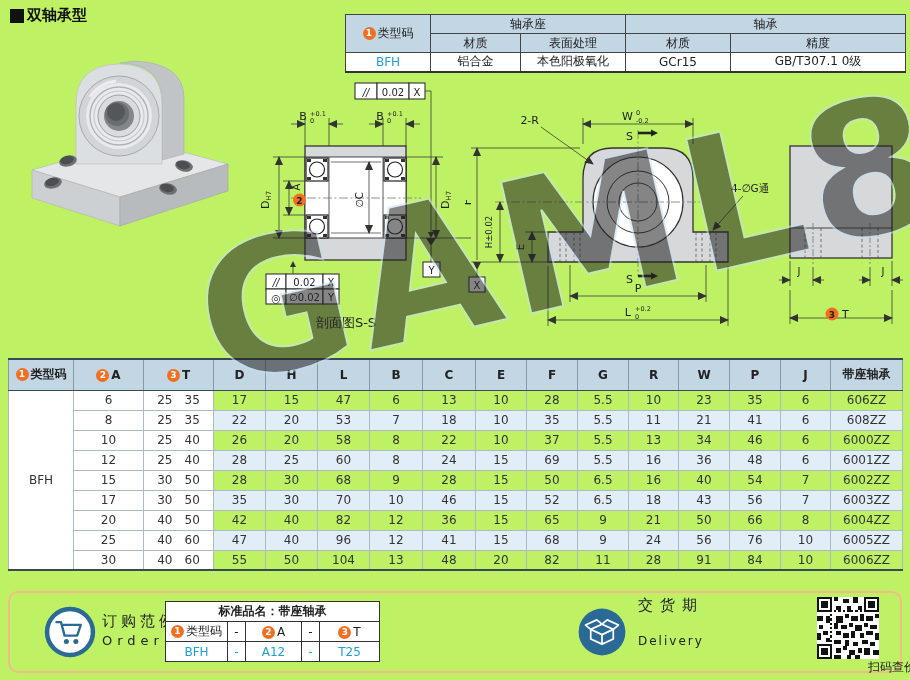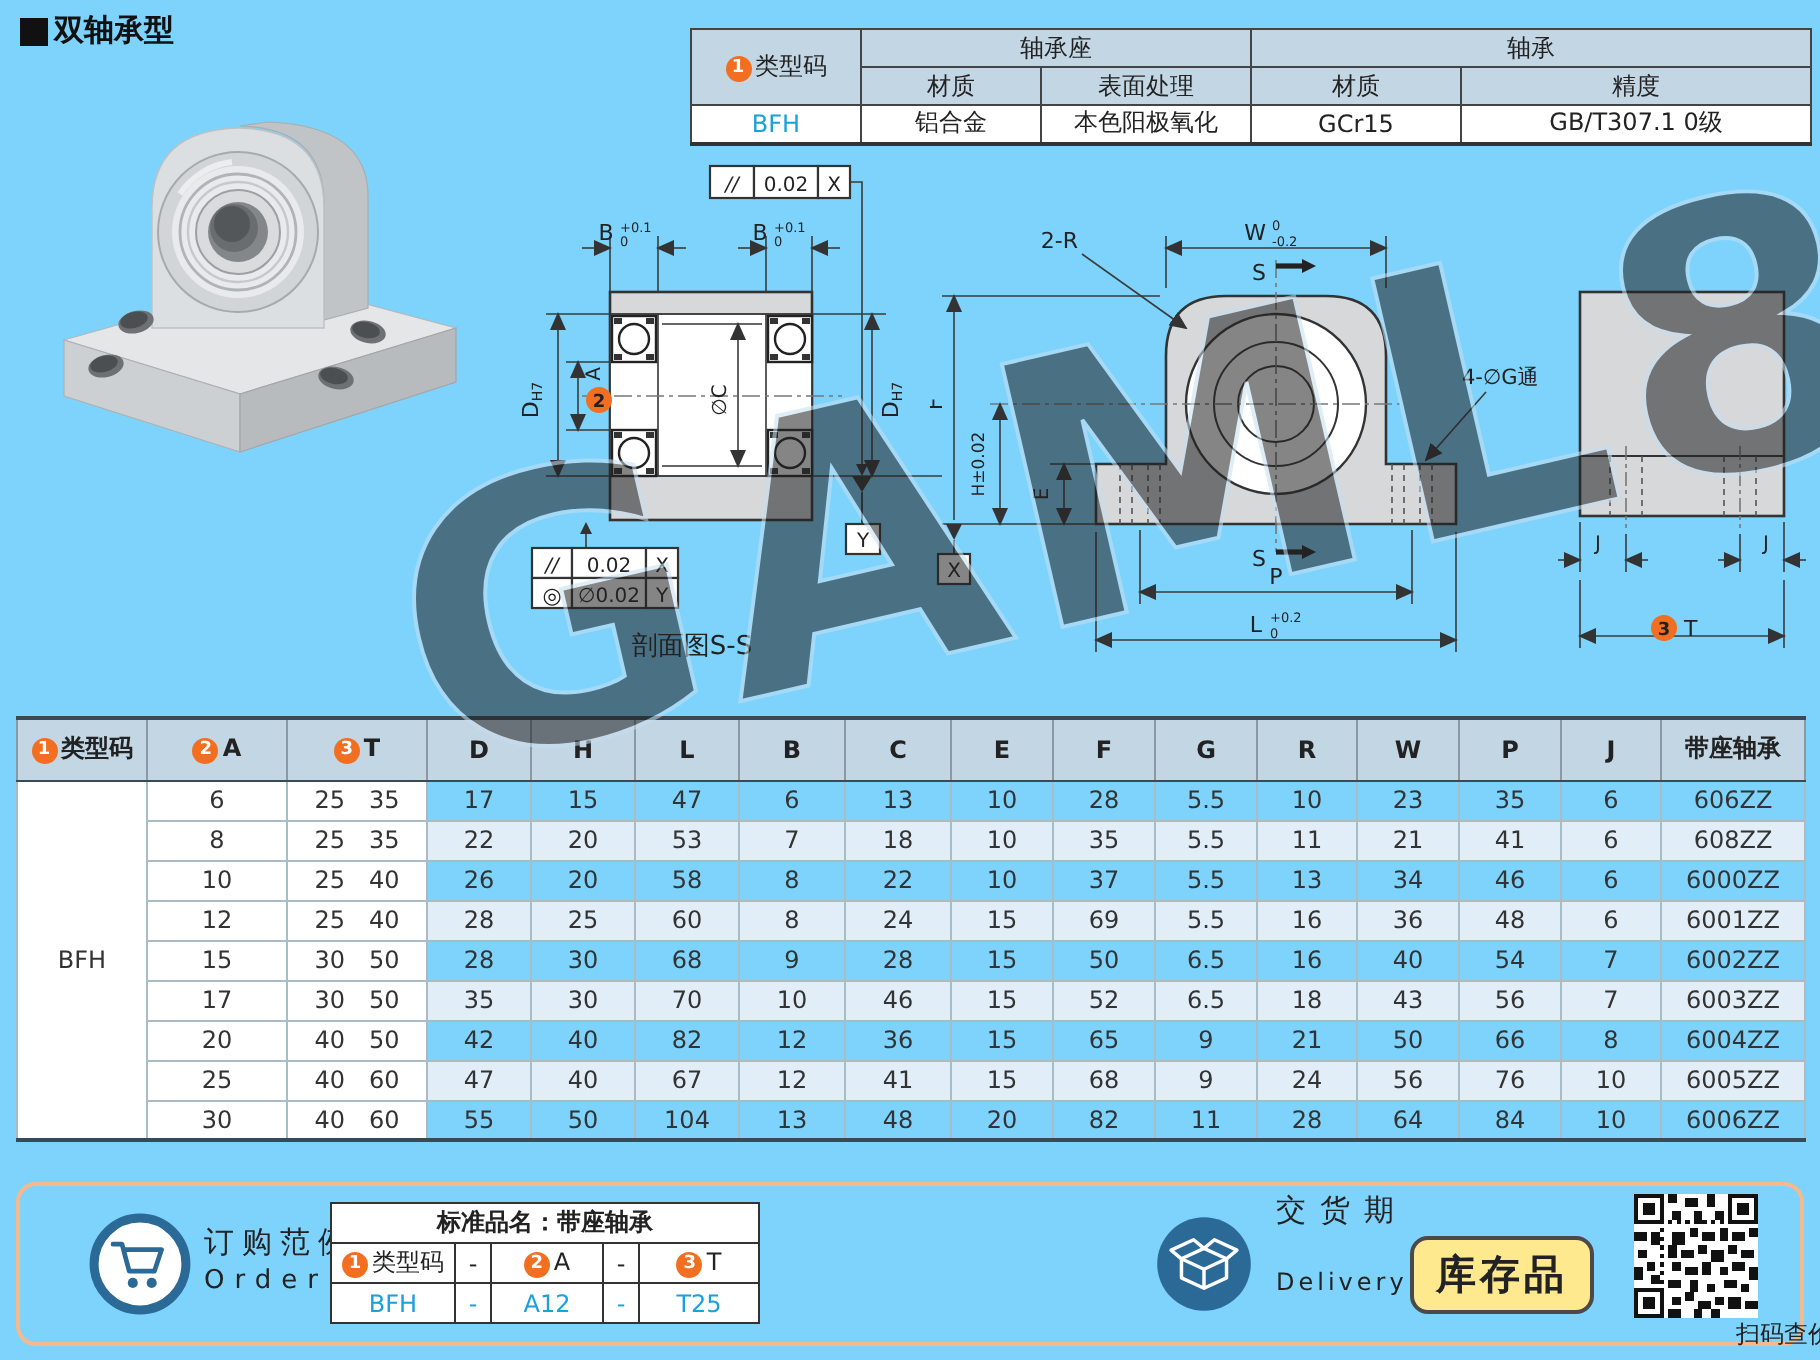--- a/index.html
+++ b/index.html
@@ -1,17 +1,17 @@
 <!DOCTYPE html>
 <html><head>
 <meta charset="utf-8">
 <style>
   * { margin:0; padding:0; box-sizing:border-box; }
   body { background:#fff; }
-  #page { position:relative; width:910px; height:680px; background:#7dd3fc; overflow:hidden;
+  #page { position:relative; width:910px; height:680px; background:#bef264; overflow:hidden;
           font-family:"DejaVu Sans","Liberation Sans",sans-serif; color:#222; }
   .abs { position:absolute; }
 
   
   .title { left:10px; top:6px; display:flex; align-items:center; }
   .title .sq { width:14px; height:14px; background:#111; margin-right:3px; }
   .title .tx { font-size:15px; font-weight:bold; color:#111; }
 
   
   .circ { display:inline-block; width:13px; height:13px; border-radius:50%; background:#f26e21;
@@ -517,21 +517,21 @@
           <td>50</td>
           <td>66</td>
           <td>8</td>
           <td>6004ZZ</td>
     </tr>
     <tr class="alt">
       <td class="blue sel">25</td>
       <td class="blue sel"><span>40</span><span>60</span></td>
       <td>47</td>
           <td>40</td>
-          <td>67</td>
+          <td>96</td>
           <td>12</td>
           <td>41</td>
           <td>15</td>
           <td>68</td>
           <td>9</td>
           <td>24</td>
           <td>56</td>
           <td>76</td>
           <td>10</td>
           <td>6005ZZ</td>
@@ -541,21 +541,21 @@
       <td class="blue sel"><span>40</span><span>60</span></td>
       <td>55</td>
           <td>50</td>
           <td>104</td>
           <td>13</td>
           <td>48</td>
           <td>20</td>
           <td>82</td>
           <td>11</td>
           <td>28</td>
-          <td>64</td>
+          <td>91</td>
           <td>84</td>
           <td>10</td>
           <td>6006ZZ</td>
     </tr>
   </tbody>
     </table>
 
   <div class="abs strip">
 
     <svg class="abs" style="left:33px;top:12px;" width="54" height="54" viewBox="0 0 60 60">
@@ -604,21 +604,20 @@
         <path d="M17 27 L30 33 L43 27 L30 21 Z"></path>
         <path d="M17 27 L17 38 L30 44 L30 33"></path>
         <path d="M43 27 L43 38 L30 44"></path>
         <path d="M17 27 L11 22 L24 16 L30 21"></path>
         <path d="M43 27 L49 22 L36 16 L30 21"></path>
       </g>
     </svg>
     <div class="abs del-zh">交货期</div>
     <div class="abs del-en">Delivery</div>
 
-    <div class="abs stock-badge">库存品</div>
 
     <svg class="abs qr" width="62" height="62" viewBox="0 0 29 29" shape-rendering="crispEdges">
       <rect x="0" y="0" width="29" height="29" fill="#fff"></rect>
       <g fill="#111">
         <rect x="0" y="0" width="7" height="7"></rect>
           <rect x="22" y="0" width="7" height="7"></rect>
           <rect x="0" y="22" width="7" height="7"></rect>
       </g>
       <g fill="#fff">
         <rect x="1" y="1" width="5" height="5"></rect>

